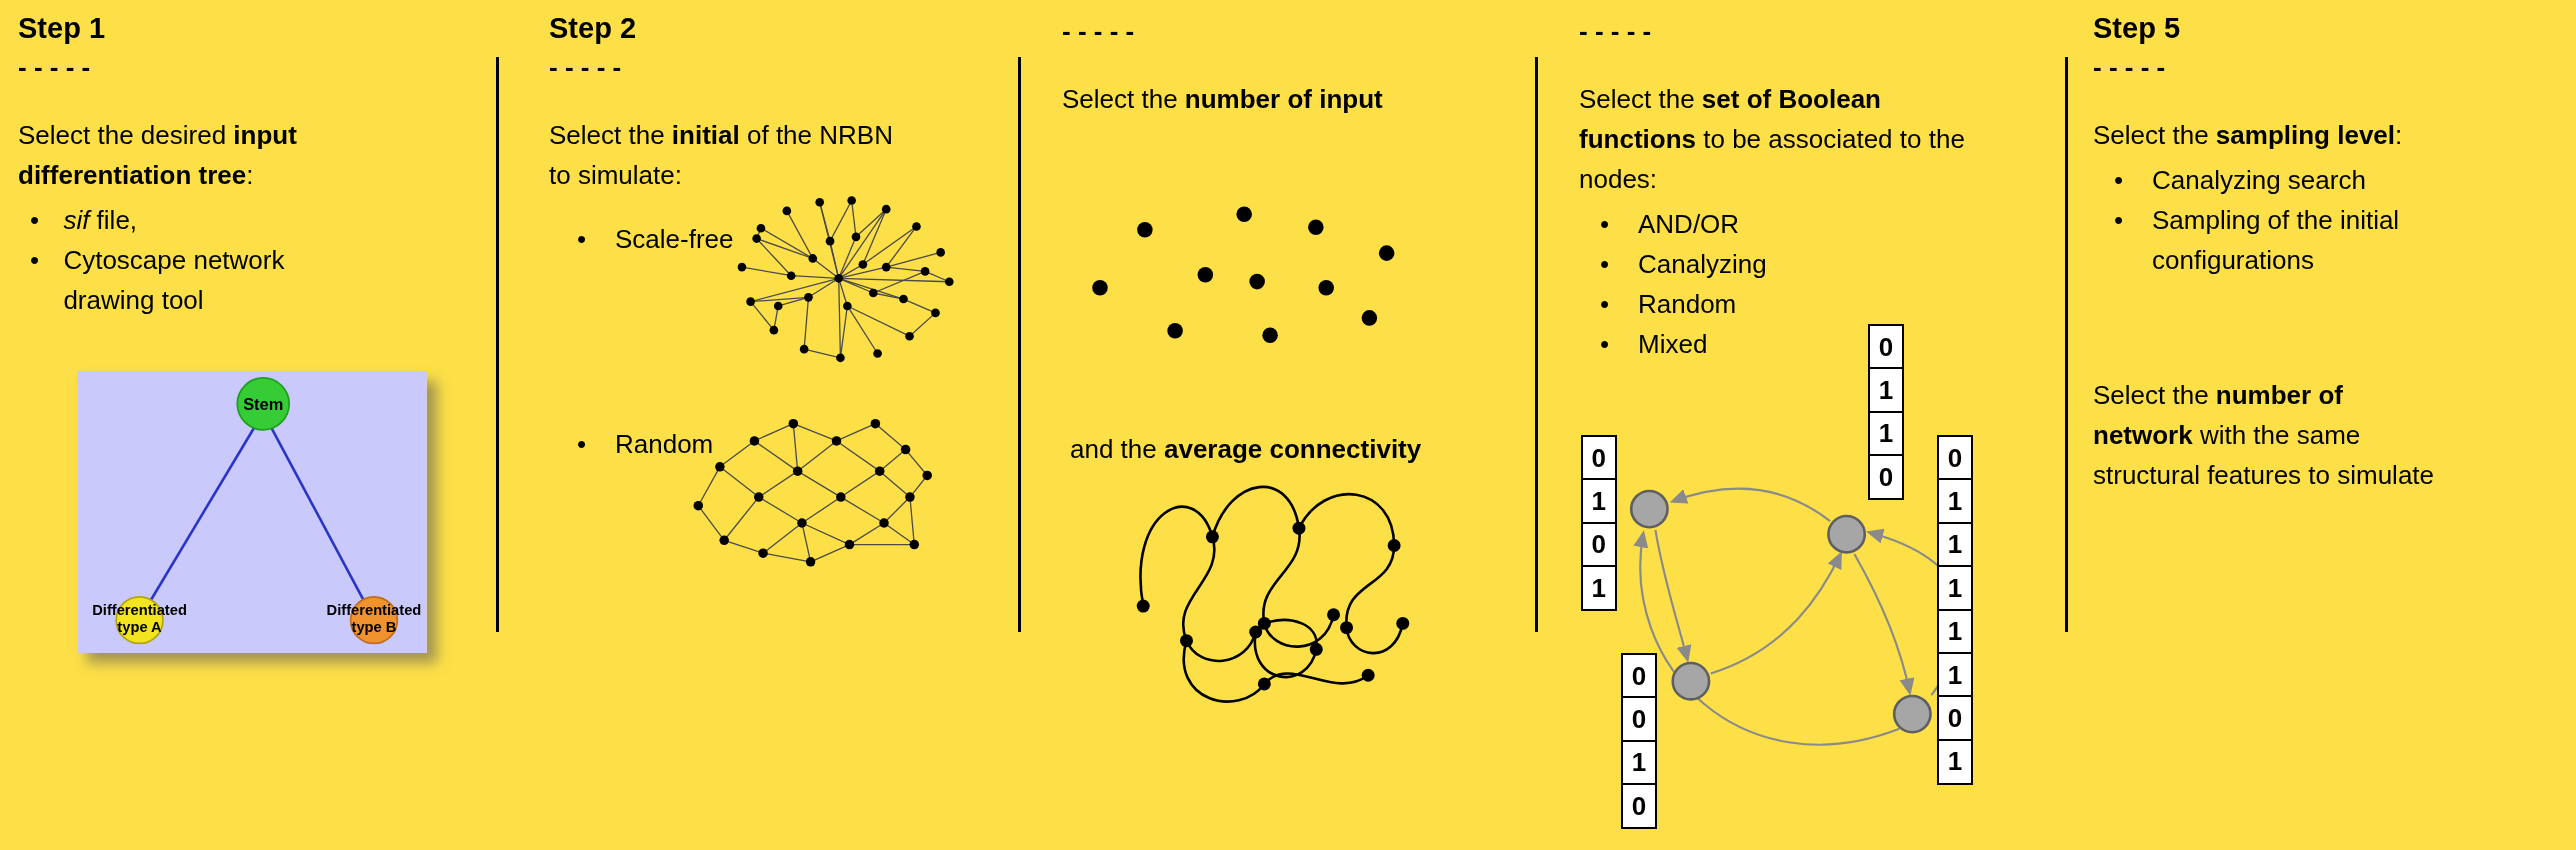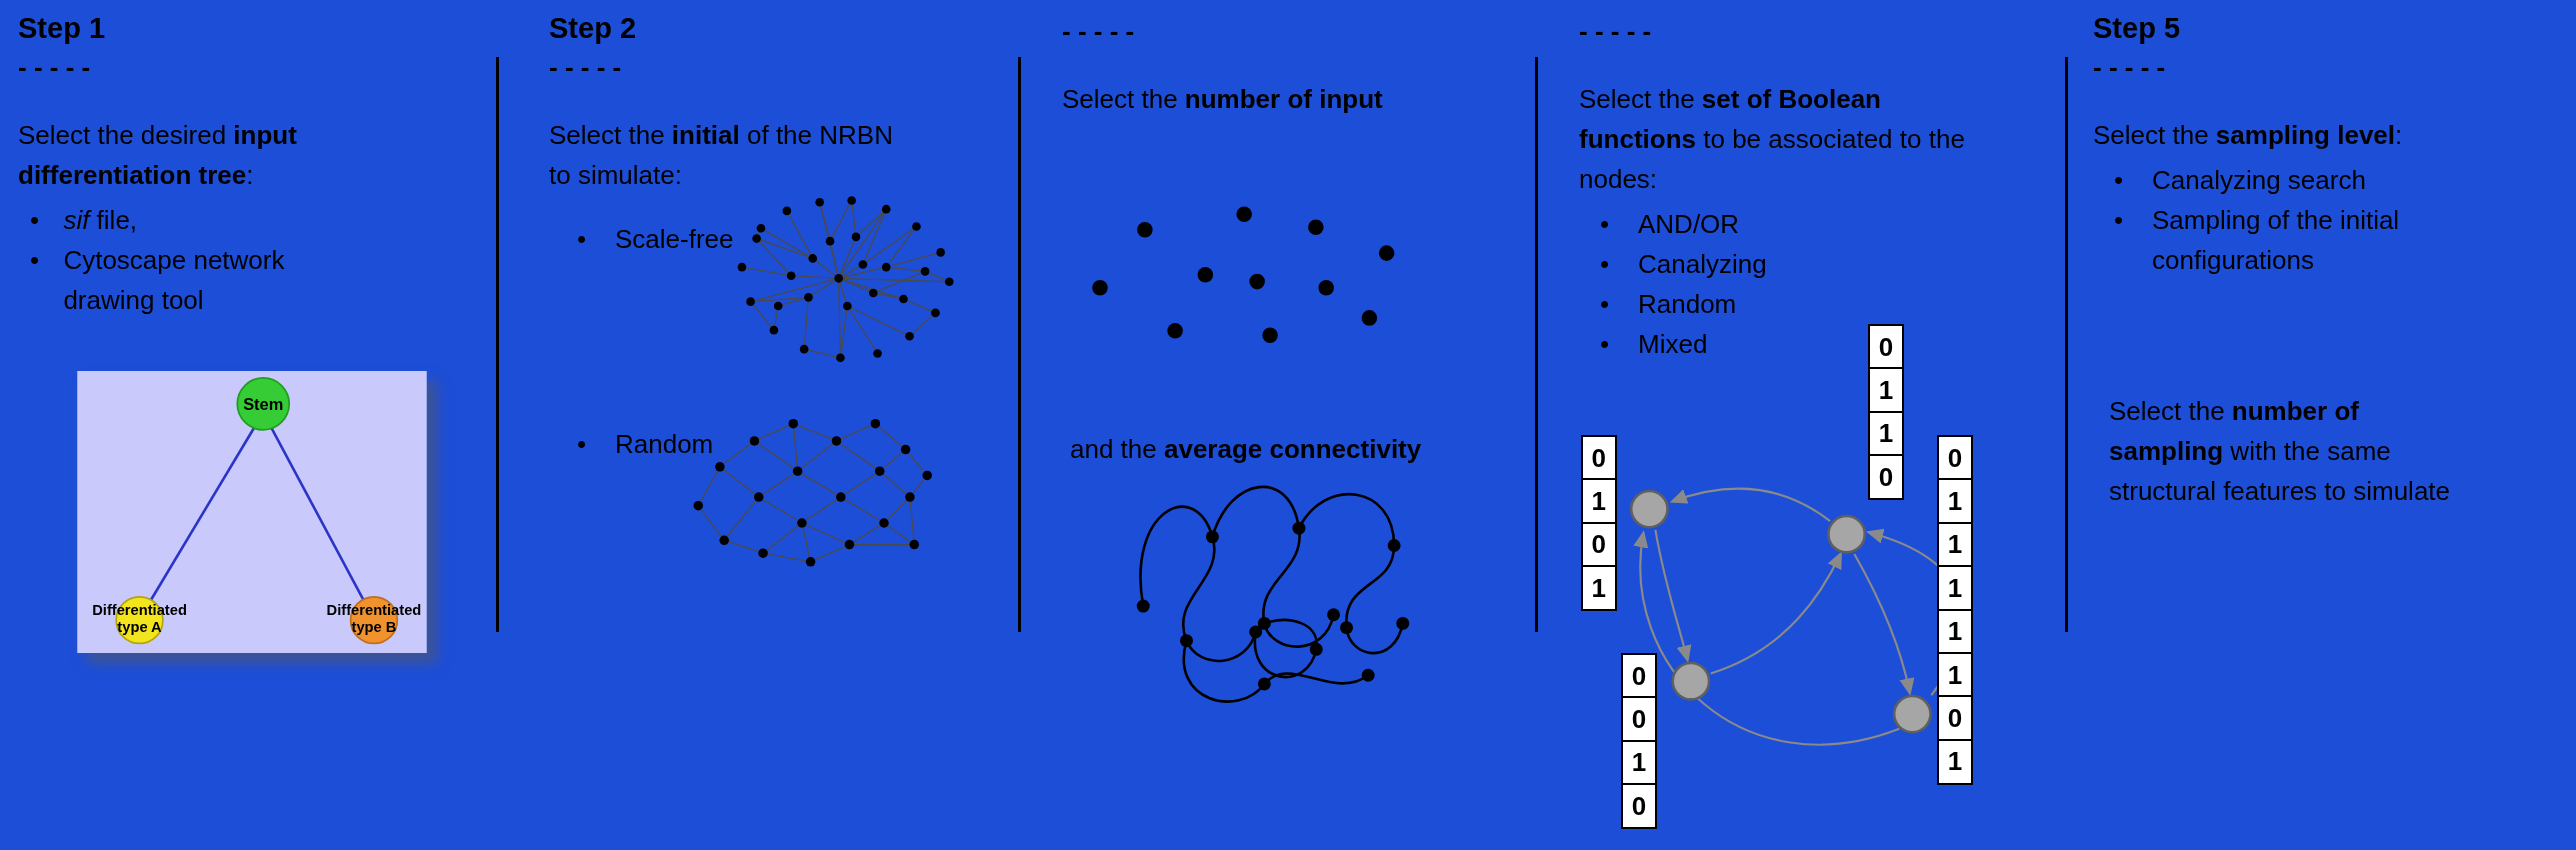--- a/index.html
+++ b/index.html
@@ -1,18 +1,18 @@
 <!DOCTYPE html>
 <html style="font-size:14px"><head>
 <meta charset="utf-8">
 <style>
   * { margin:0; padding:0; box-sizing:border-box; }
   html,body { background:#ffffff; }
   body { font-family:"Liberation Sans","DejaVu Sans",sans-serif; color:#000; }
-  .page { position:relative; width:2576px; height:851px; background:#1d4ed8; overflow:hidden; }
+  .page { position:relative; width:2576px; height:851px; background:#fde047; overflow:hidden; }
   .divider { position:absolute; top:57px; width:2.6px; height:575px; background:#000; }
   .col { position:absolute; top:0; padding-top:10.4px; height:851px; }
   .title { font-size:29px; font-weight:bold; line-height:36px; }
   .dashes { font-size:26px; font-weight:bold; line-height:31px; margin-top:5.2px; }
   .intro { font-size:26px; line-height:40px; margin-top:32px; }
   .intro b { font-weight:bold; }
   .bullets { margin-top:5.2px; }
   .bullet { display:flex; font-size:26px; line-height:40px; align-items:flex-start; }
   .bullet .dot { flex:0 0 38px; }
   .ind1 .bullet .dot { flex:0 0 35px; padding-left:1.7px; }
@@ -334,17 +334,17 @@
     <div class="bullets ind4">
       <div class="bullet">
           <span class="dot">•</span>
           <span>Canalyzing search</span>
         </div>
       <div class="bullet">
           <span class="dot">•</span>
           <span style="max-width:329px">Sampling of the initial configurations</span>
         </div>
     </div>
-    <p class="intro abs" style="left:0;top:375px;margin:16px"><span>Select the </span><b>number of</b><br><b>sampling</b><span> with the same</span><br><span>structural features to simulate</span></p>
+    <p class="intro abs" style="left:0;top:375px;margin:0"><span>Select the </span><b>number of</b><br><b>network</b><span> with the same</span><br><span>structural features to simulate</span></p>
   </section>
 
 </div>
 
 
 </body></html>

